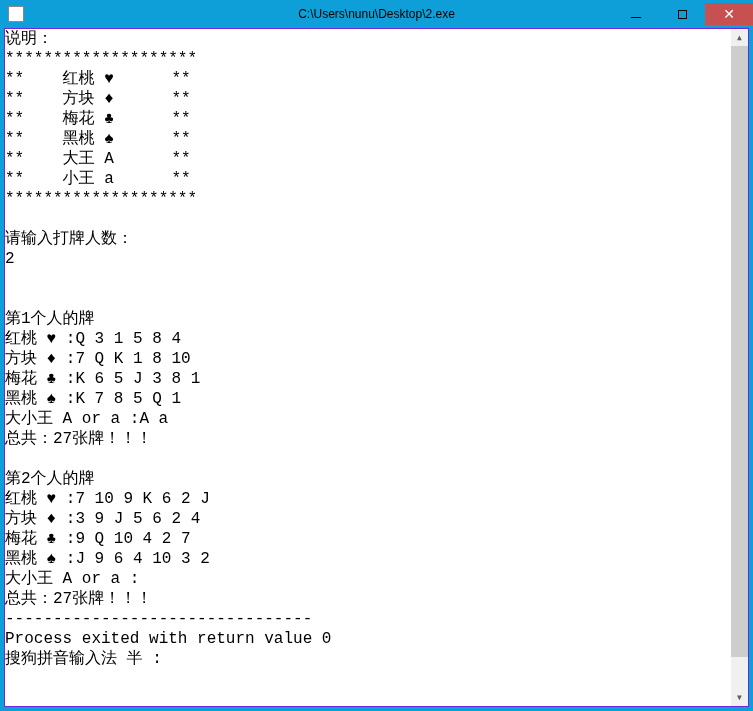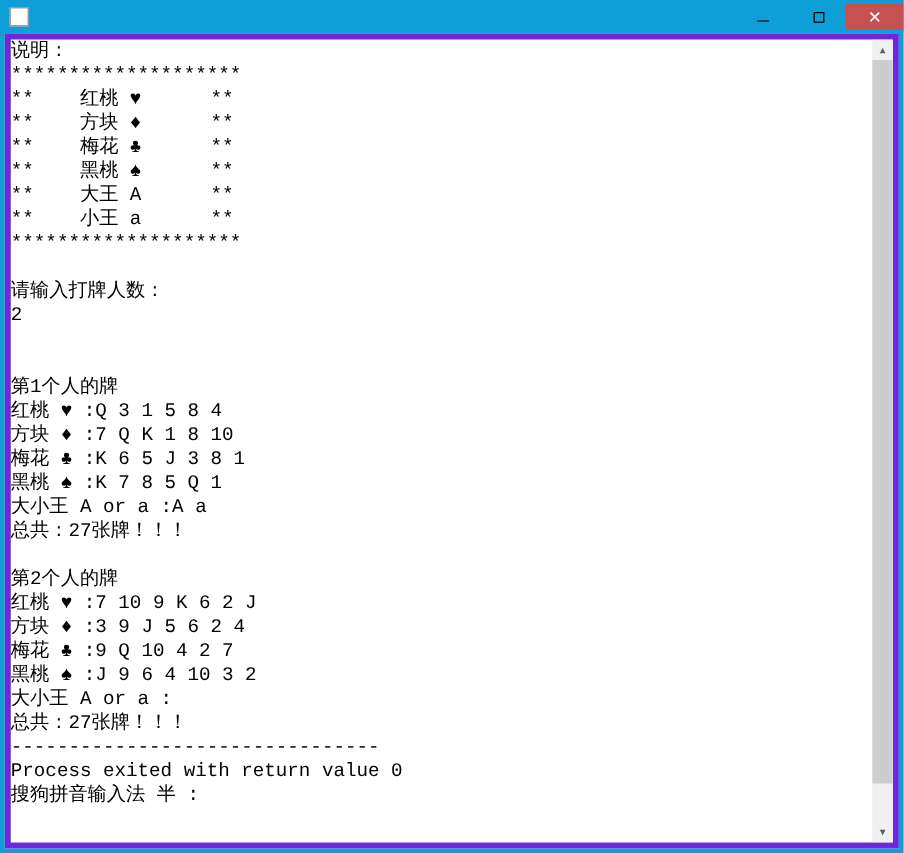--- a/index.html
+++ b/index.html
@@ -89,21 +89,21 @@
       z-index: -1;
     }
     .wc-close-icon {
       font-size: 14px;
       line-height: 1;
     }
     .content-area {
       flex: 1;
       background: #fff;
       margin: 0 4px 4px 4px;
-      border: 5px solid #6d28d9;
+      border: 1px solid #6d28d9;
       display: flex;
       overflow: hidden;
     }
     .console {
       flex: 1;
       background: #fff;
       color: #000;
       font-family: "NSimSun", "SimSun", "Courier New", monospace;
       font-size: 16px;
       line-height: 20px;
@@ -139,20 +139,21 @@
       height: 95%;
       background: #cdcdcd;
     }
   </style>
 </head>
 <body>
 
 <div class="window">
   <div class="titlebar">
     <span class="app-icon"></span>
+    <span class="title-text">C:\Users\nunu\Desktop\2.exe</span>
     <div class="window-controls">
       <div class="wc-btn wc-min">
         <div class="wc-min-icon"></div>
       </div>
       <div class="wc-btn wc-max">
         <div class="wc-max-icon"></div>
       </div>
       <div class="wc-btn wc-close">
         <span class="wc-close-icon">✕</span>
       </div>

